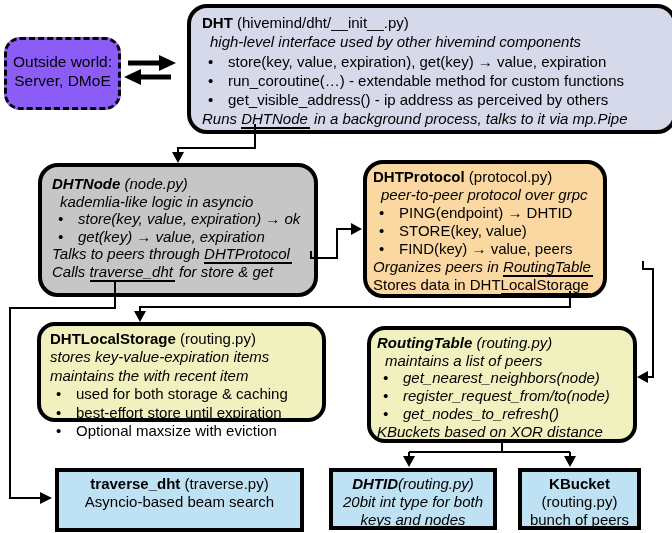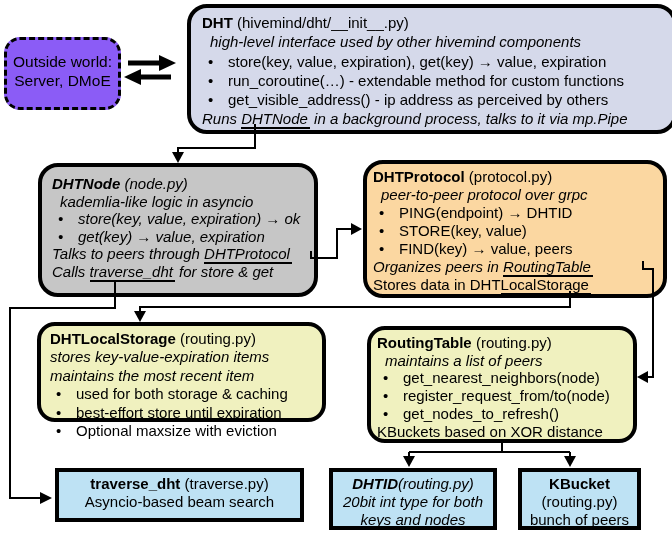--- a/index.html
+++ b/index.html
@@ -20,35 +20,35 @@
   .outside .ln{line-height:19px;}
 
   .dht{left:187px;top:4px;width:490px;height:130px;border-radius:20px;background:#d5d9ea;
        padding:5px 0 0 11px;}
   .dht .ln{line-height:19.3px;}
 
   .node{left:38px;top:163px;width:280px;height:134px;border-radius:20px;background:#c6c6c6;
         padding:8px 0 0 10px;}
   .node .ln{line-height:17.6px;font-style:italic;}
 
-  .proto{left:363px;top:160px;width:304px;height:138px;border-radius:20px;background:#fbd7a1;
+  .proto{left:363px;top:160px;width:244px;height:138px;border-radius:20px;background:#fbd7a1;
          padding:4px 0 0 6px;}
   .proto .ln{line-height:18px;}
 
   .storage{left:37px;top:322px;width:289px;height:100px;border-radius:18px;background:#f0f1bf;
            padding:4px 0 0 9px;}
   .storage .ln{line-height:18.4px;}
 
   .routing{left:367px;top:326px;width:270px;height:117px;border-radius:18px;background:#f0f1bf;
            padding:4px 0 0 6px;}
-  .routing .ln{line-height:17.7px;}
+  .routing .ln{line-height:17.7px;font-style:italic;}
 
   .leaf{border-radius:0;background:#bee2f4;text-align:center;padding-top:3px;}
   .leaf .ln{line-height:18px;}
-  .traverse{left:55px;top:468px;width:249px;height:54px;}
+  .traverse{left:55px;top:468px;width:249px;height:64px;}
   .dhtid{left:329px;top:468px;width:168px;height:62px;font-style:italic;}
   .kbucket{left:518px;top:468px;width:123px;height:62px;}
 
   svg.wires{position:absolute;left:0;top:0;z-index:10;pointer-events:none;}
   svg.wires line, svg.wires polyline{stroke:#000;fill:none;}
   svg.wires polygon{fill:#000;stroke:none;}
 </style>
 </head>
 <body>
 
@@ -107,21 +107,21 @@
         <span class="bu">•</span>
         <span>FIND(key) → value, peers</span>
       </div>
     <div class="ln it"><span>Organizes peers in </span><span class="ul">RoutingTable</span></div>
     <div class="ln"><span>Stores data in DHT</span><span class="ul">LocalStorage</span></div>
   </div>
 
   <div class="box storage">
     <div class="ln"><span class="bd">DHTLocalStorage</span><span> (routing.py)</span></div>
     <div class="ln it">stores key-value-expiration items</div>
-    <div class="ln it">maintains the most recent item</div>
+    <div class="ln it">maintains the with recent item</div>
     <div class="ln row">
         <span class="bu">•</span>
         <span>used for both storage &amp; caching</span>
       </div>
     <div class="ln row">
         <span class="bu">•</span>
         <span>best-effort store until expiration</span>
       </div>
     <div class="ln row">
         <span class="bu">•</span>

